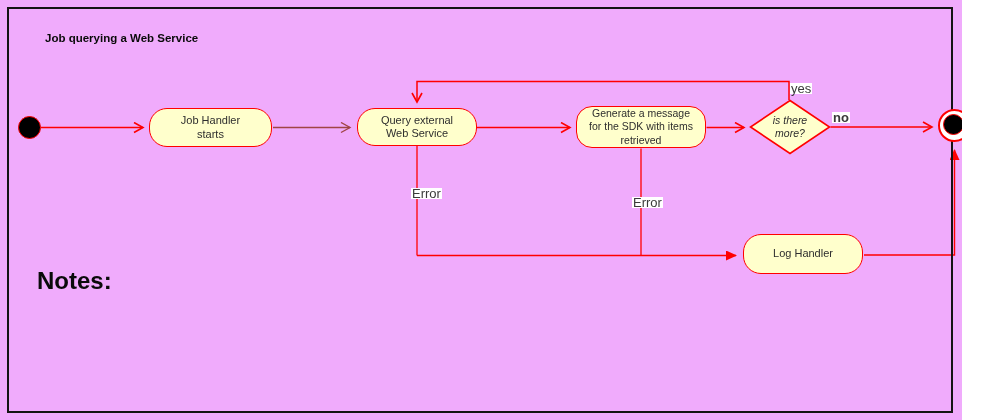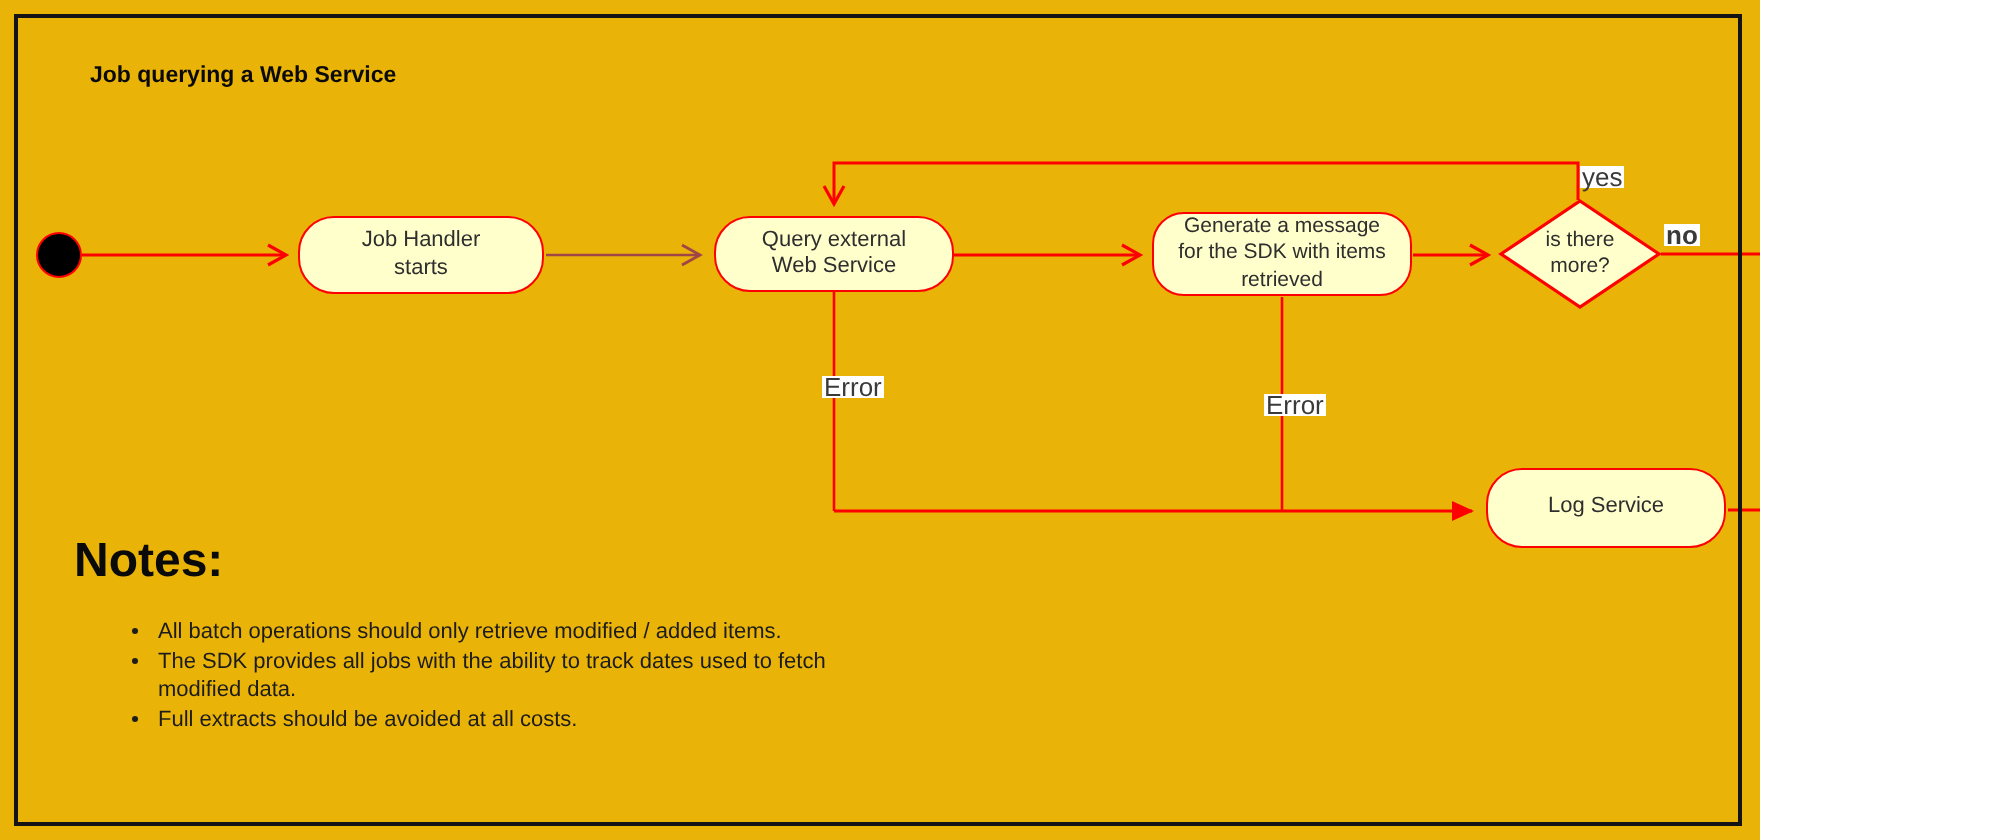--- a/index.html
+++ b/index.html
@@ -1,19 +1,19 @@
 <!DOCTYPE html>
 <html><head>
 <meta charset="utf-8">
 <style>
   html,body{margin:0;padding:0;background:#fff;}
   #canvas{
     position:relative;
-    width:880px;height:420px;
-    background:#eab308;
+    width:962px;height:420px;
+    background:#f0abfc;
     font-family:"Liberation Sans", sans-serif;
     overflow:hidden;
   }
   #frame{
     position:absolute;left:7px;top:7px;right:9px;bottom:7px;
     border:2px solid #141414;
     pointer-events:none;
   }
   #connectors{position:absolute;left:0;top:0;}
   .node{
@@ -44,20 +44,21 @@
   }
   #end-node .inner{
     position:absolute;left:3.2px;top:3.2px;width:19px;height:19px;
     background:#000;border:1.6px solid #FF0000;border-radius:50%;
   }
   #decision-label{
     position:absolute;left:750px;top:100px;width:80px;height:54px;
     display:flex;align-items:center;justify-content:center;
     text-align:center;color:#2e2e2e;font-size:10.5px;line-height:13px;
     white-space:pre-line;
+    font-style:italic;
   }
   .edge-label{
     position:absolute;
     font-size:13px;color:#3a3a3a;
     background:#ffffff;padding:0 1px;line-height:11px;
   }
   #label-yes{left:790px;top:83px;}
   #label-no{left:832px;top:112px;font-weight:bold;}
   #label-error-query{left:411px;top:188px;}
   #label-error-generate{left:632px;top:197px;}
@@ -127,32 +128,27 @@
   <div class="node small-text" id="node-generate">
     <span>Generate a message
 for the SDK with items
 retrieved</span>
   </div>
 
   <div id="decision-label">is there
 more?</div>
 
   <div class="node" id="node-log-failure">
-    <span>Log Service</span>
+    <span>Log Handler</span>
   </div>
 
   <div id="end-node">
     <div class="inner"></div>
   </div>
 
   <span class="edge-label" id="label-yes">yes</span>
   <span class="edge-label" id="label-no">no</span>
   <span class="edge-label" id="label-error-query">Error</span>
   <span class="edge-label" id="label-error-generate">Error</span>
 
   <div id="notes-heading">Notes:</div>
-  <ul id="notes-list">
-    <li>All batch operations should only retrieve modified / added items.</li>
-    <li>The SDK provides all jobs with the ability to track dates used to fetch modified data.</li>
-    <li>Full extracts should be avoided at all costs.</li>
-  </ul>
 
 </div>
 
 </body></html>

